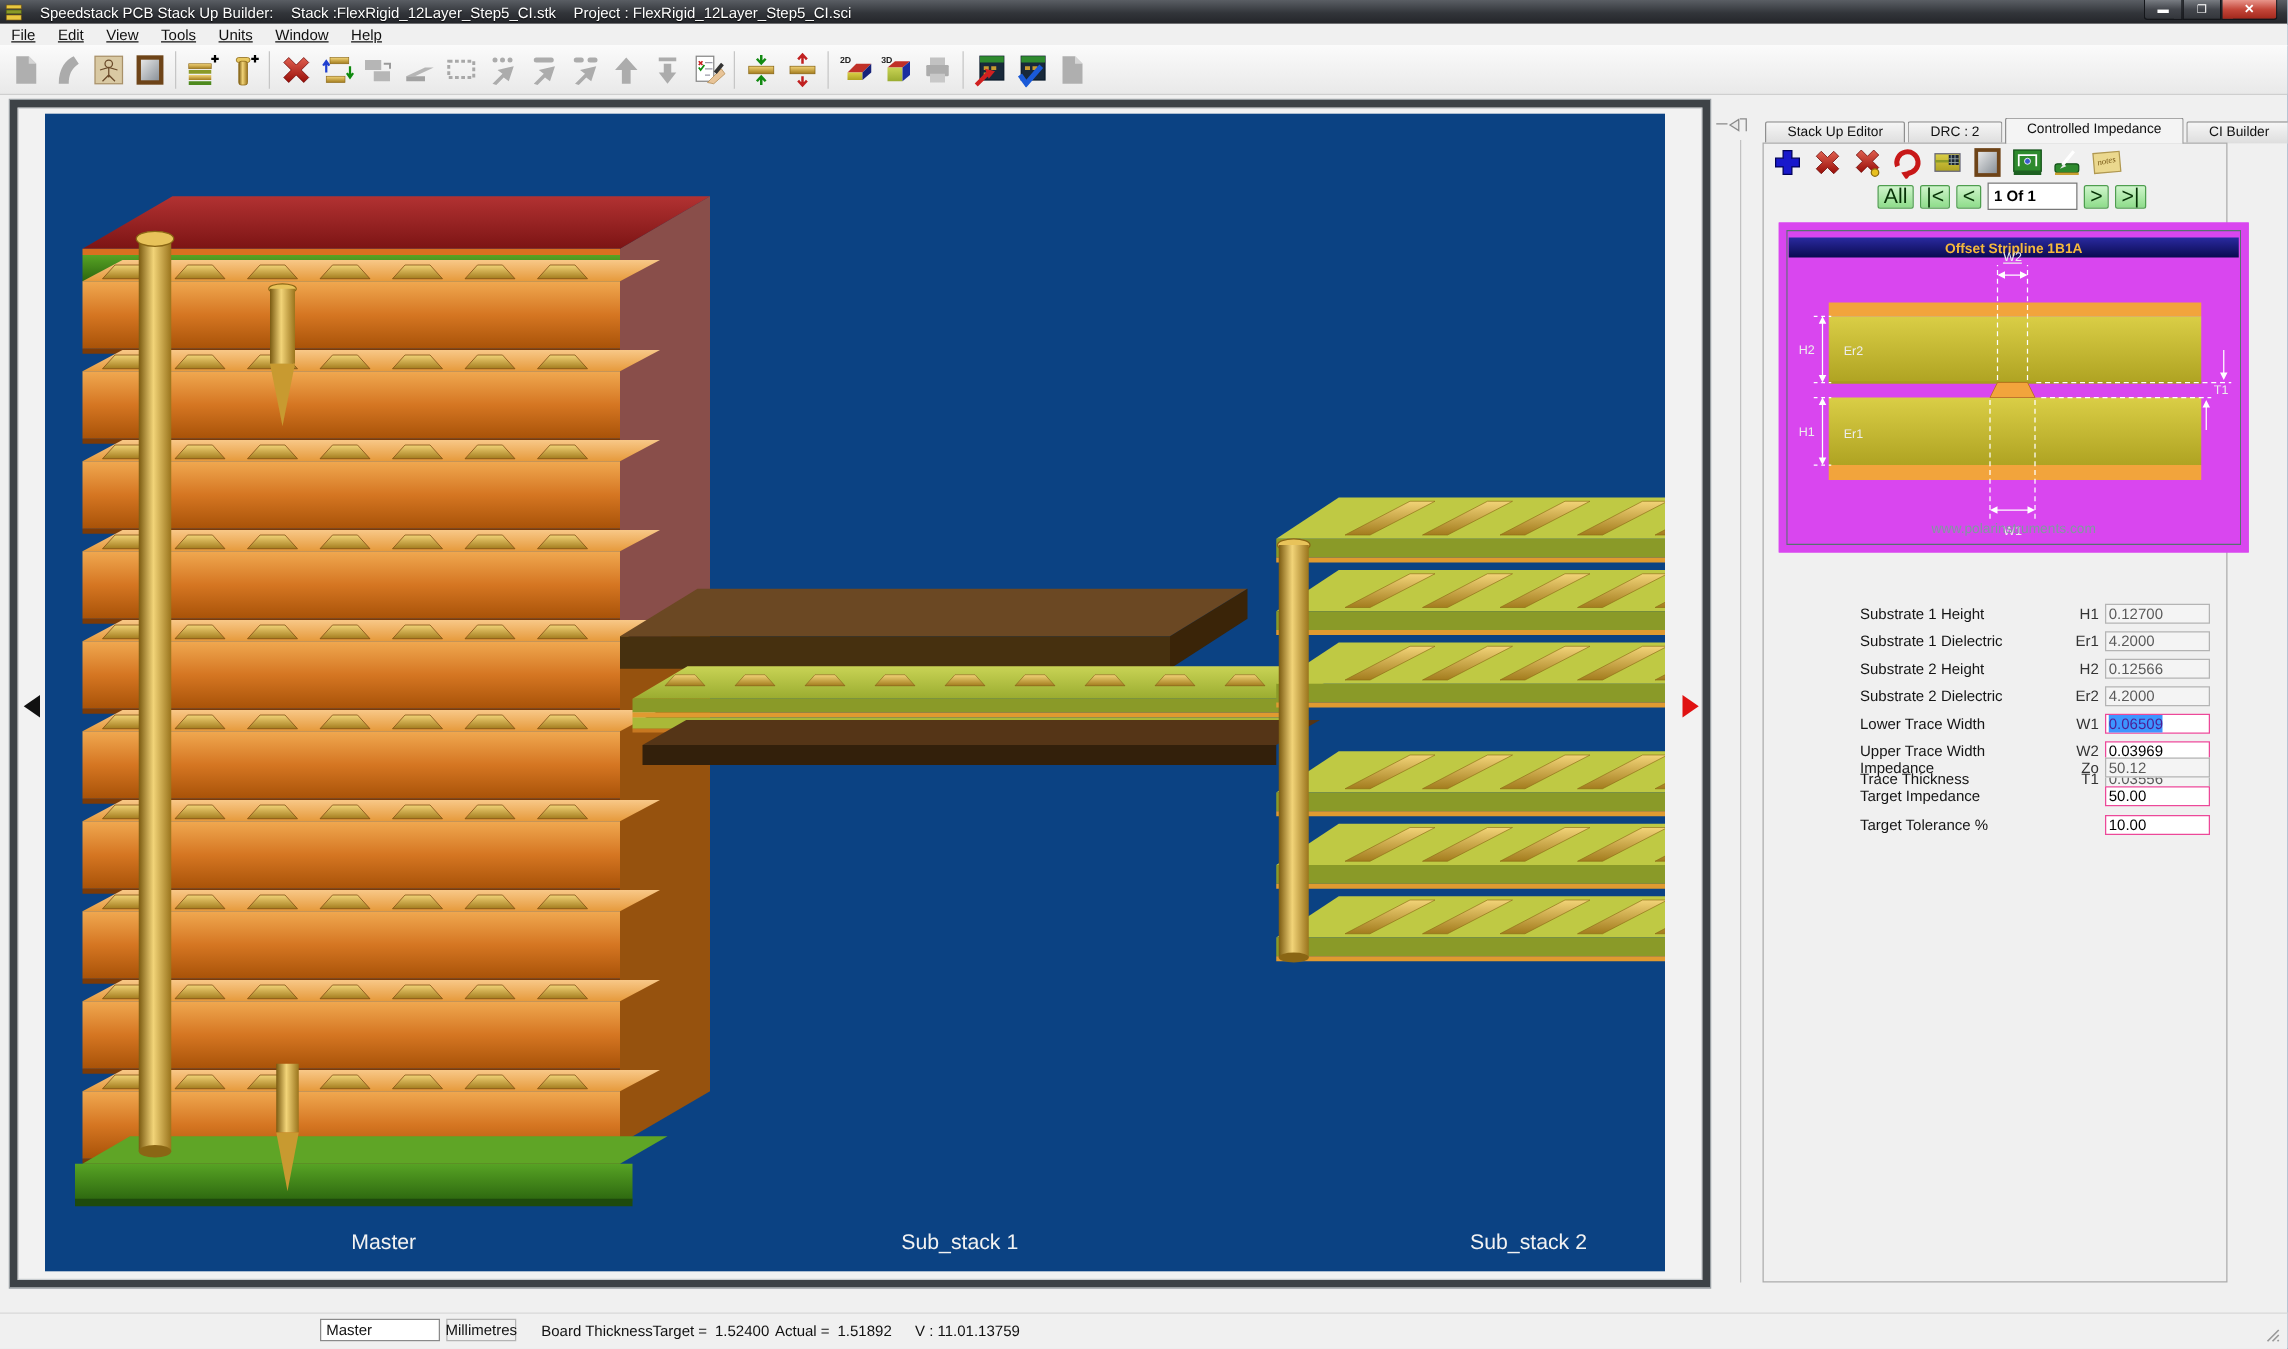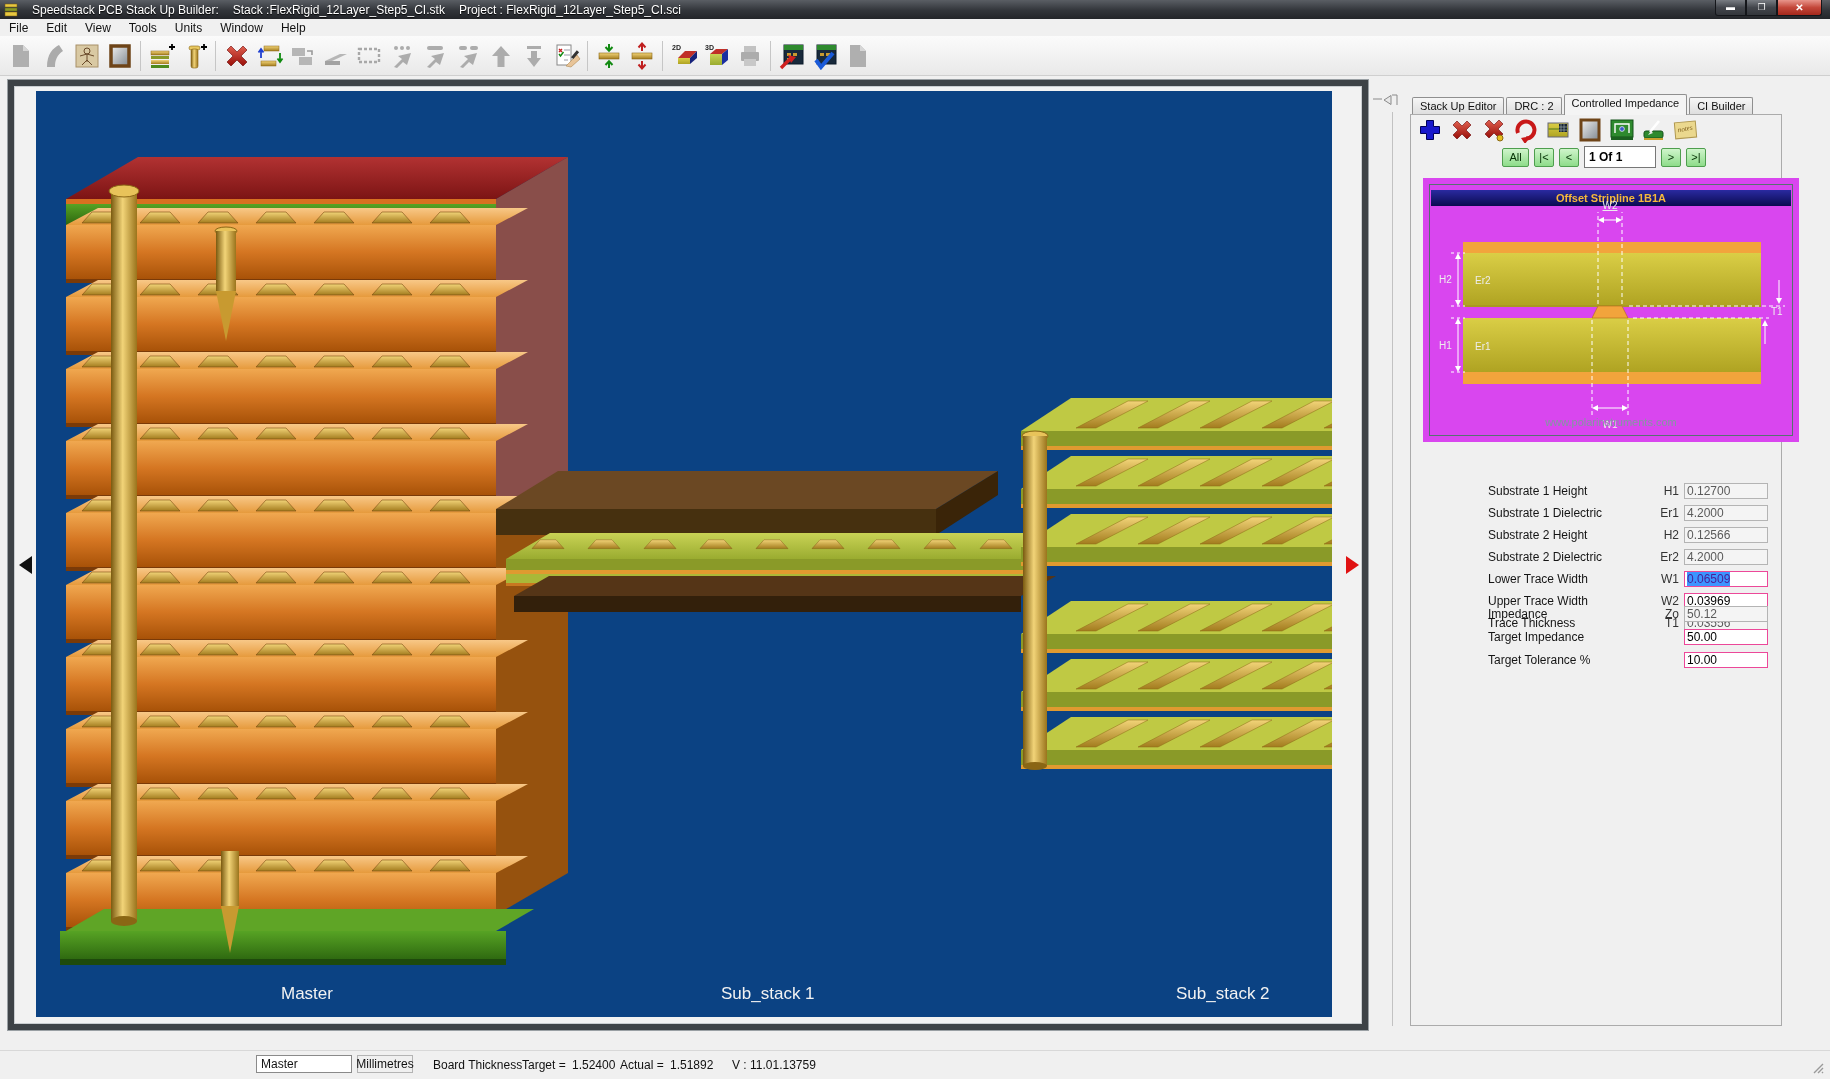--- a/index.html
+++ b/index.html
@@ -7,44 +7,44 @@
   .abs{position:absolute;}
   
   #titlebar{left:0;top:0;width:1830px;height:19px;background:linear-gradient(#5a5e64,#32353a 55%,#232529);color:#fff;font-size:12px;display:flex;align-items:center;border-bottom:1px solid #101214;}
   #titlebar .seg{margin-left:14px;white-space:nowrap;text-shadow:0 1px 1px #000;}
   #app-icon{width:14px;height:14px;margin-left:4px;}
   .winbtns{position:absolute;right:8px;top:0;display:flex;}
   .wbtn{width:29px;height:15px;border:1px solid #14161a;border-top:none;display:flex;align-items:center;justify-content:center;color:#fff;font-size:9px;line-height:9px;background:linear-gradient(#787c82,#43464c 50%,#33363b);}
   .wbtn.first{border-radius:0 0 0 3px;}
   .wbtn.close{width:43px;background:linear-gradient(#e8958b,#c4473a 50%,#a3281c);border-radius:0 0 3px 0;font-size:10px;font-weight:bold;}
   
-  #menubar{left:0;top:19px;width:1830px;height:17px;background:#F0F0F0;border-bottom:1px solid #E3E3E3;display:flex;align-items:center;font-size:12px;color:#111;}
+  #menubar{left:0;top:19px;width:1830px;height:17px;background:#F0F0F0;border-bottom:1px solid #E3E3E3;display:flex;align-items:center;font-size:12px;color:#111;text-decoration:underline;}
   .mitem{padding:1px 9px;}
   
   #toolbar{left:0;top:36px;width:1830px;height:40px;background:linear-gradient(#FBFBFB,#E9E9E9);border-bottom:1px solid #CFCFCF;display:flex;align-items:center;padding-left:4px;box-sizing:border-box;}
   .tbtn{width:33px;height:34px;display:flex;align-items:center;justify-content:center;flex:0 0 auto;}
   .tsep{width:1px;height:30px;background:#C6C6C6;margin:0 4px;flex:0 0 auto;}
   
   #canvas-frame{left:8px;top:80px;width:1360px;height:950px;background:#F2F2F2;border:6px solid #3E4347;outline:1px solid #9aa0a4;box-shadow:inset 0 0 0 1px #c9cdd0;box-sizing:border-box;}
   #canvas-blue{position:absolute;left:22px;top:5px;width:1296px;height:926px;background:#0B4283;}
   #scene{width:1296px;height:926px;display:block;}
   .pan-left{position:absolute;left:5px;top:470px;width:0;height:0;border-top:9px solid transparent;border-bottom:9px solid transparent;border-right:13px solid #111;}
   .pan-right{position:absolute;right:3px;top:470px;width:0;height:0;border-top:9px solid transparent;border-bottom:9px solid transparent;border-left:13px solid #E01212;}
   
   #splitter-line{left:1392px;top:112px;width:1px;height:914px;background:#C2C2C2;}
   #split-handle{left:1372px;top:94px;width:26px;height:12px;}
   
   #tabs{left:1412px;top:95px;height:20px;display:flex;align-items:flex-end;font-size:11px;color:#111;}
-  .tab{height:14px;padding:2px 7px 1px;border:1px solid #8F8F8F;border-bottom:none;border-radius:2px 2px 0 0;background:linear-gradient(#F6F6F6,#DDDDDD);margin-right:2px;white-space:nowrap;}
+  .tab{height:14px;padding:2px 17px 1px;border:1px solid #8F8F8F;border-bottom:none;border-radius:2px 2px 0 0;background:linear-gradient(#F6F6F6,#DDDDDD);margin-right:2px;white-space:nowrap;}
   .tab.active{height:17px;background:#F4F4F4;position:relative;z-index:3;}
   #panel-box{left:1410px;top:114px;width:372px;height:912px;background:#F0F0F0;border:1px solid #ABABAB;box-sizing:border-box;}
   #panel-icons{left:1416px;top:116px;display:flex;align-items:center;gap:5px;}
   .pbtn{width:27px;height:27px;display:flex;align-items:center;justify-content:center;}
   #nav-row{left:1502px;top:146px;display:flex;align-items:center;gap:5px;}
-  .navbtn{height:19px;min-width:20px;padding:0 4px;display:flex;align-items:center;justify-content:center;font-size:11px;color:#063206;background:linear-gradient(#CFF5CB,#8EDC8A);border:1px solid #4E9E4E;border-radius:2px;box-sizing:border-box;}
+  .navbtn{height:19px;min-width:20px;padding:0 4px;display:flex;align-items:center;justify-content:center;font-size:17px;color:#063206;background:linear-gradient(#CFF5CB,#8EDC8A);border:1px solid #4E9E4E;border-radius:2px;box-sizing:border-box;}
   #nav-pos{width:72px;height:22px;background:#fff;border:1px solid #777;font-size:12px;font-weight:bold;display:flex;align-items:center;padding-left:4px;box-sizing:border-box;}
   
   #diagram{left:1423px;top:178px;width:364px;height:252px;background:#d946ef;border:6px solid #d946ef;box-shadow:inset 0 0 0 1px #577270;}
   
   #ci-form{left:1488px;top:436px;width:280px;margin-top:44px;}
   #ci-form2{left:1488px;top:602px;width:280px;}
   .frow{height:22px;display:flex;align-items:center;}
   #ci-form2 .frow{height:23px;}
   .flabel{flex:1;font-size:12px;color:#151515;}
   .fsym{width:28px;text-align:right;margin-right:5px;font-size:12px;color:#333;}

